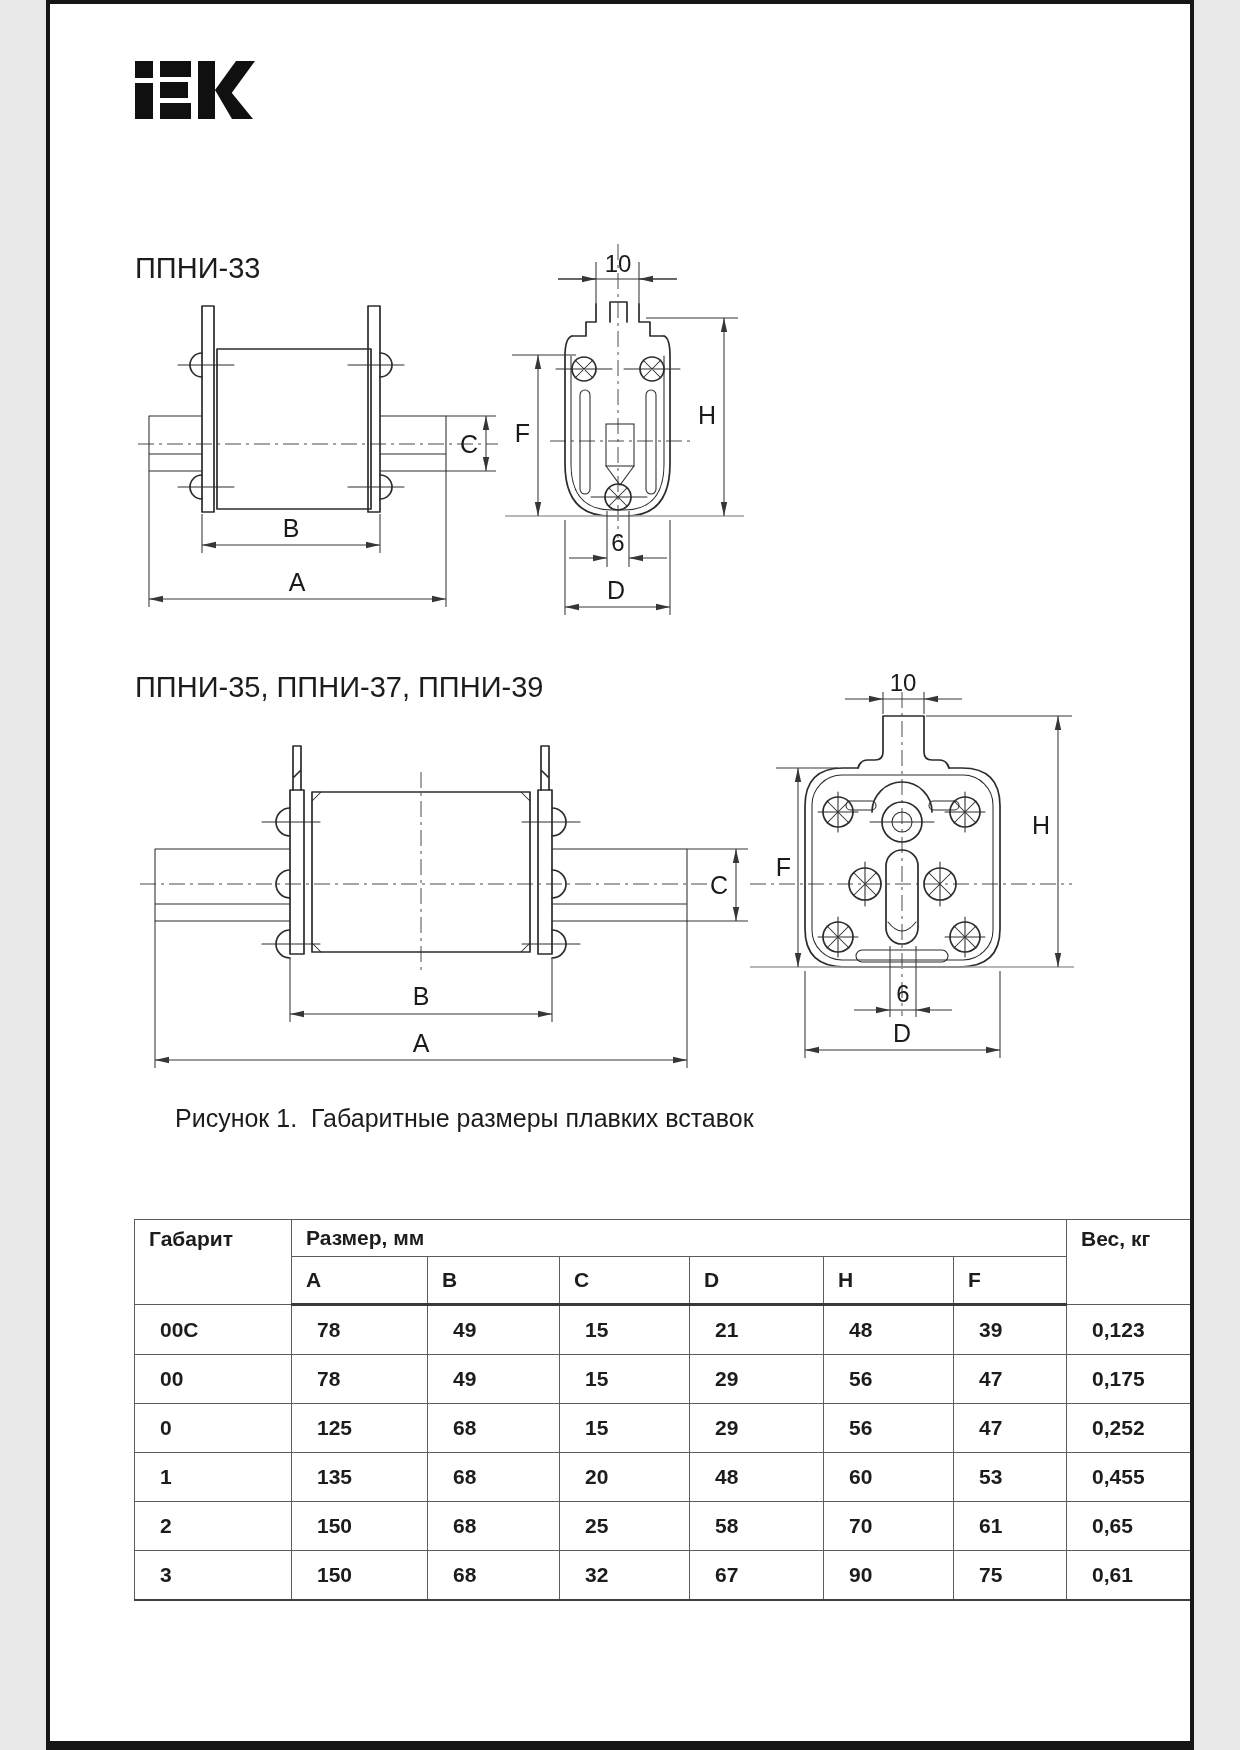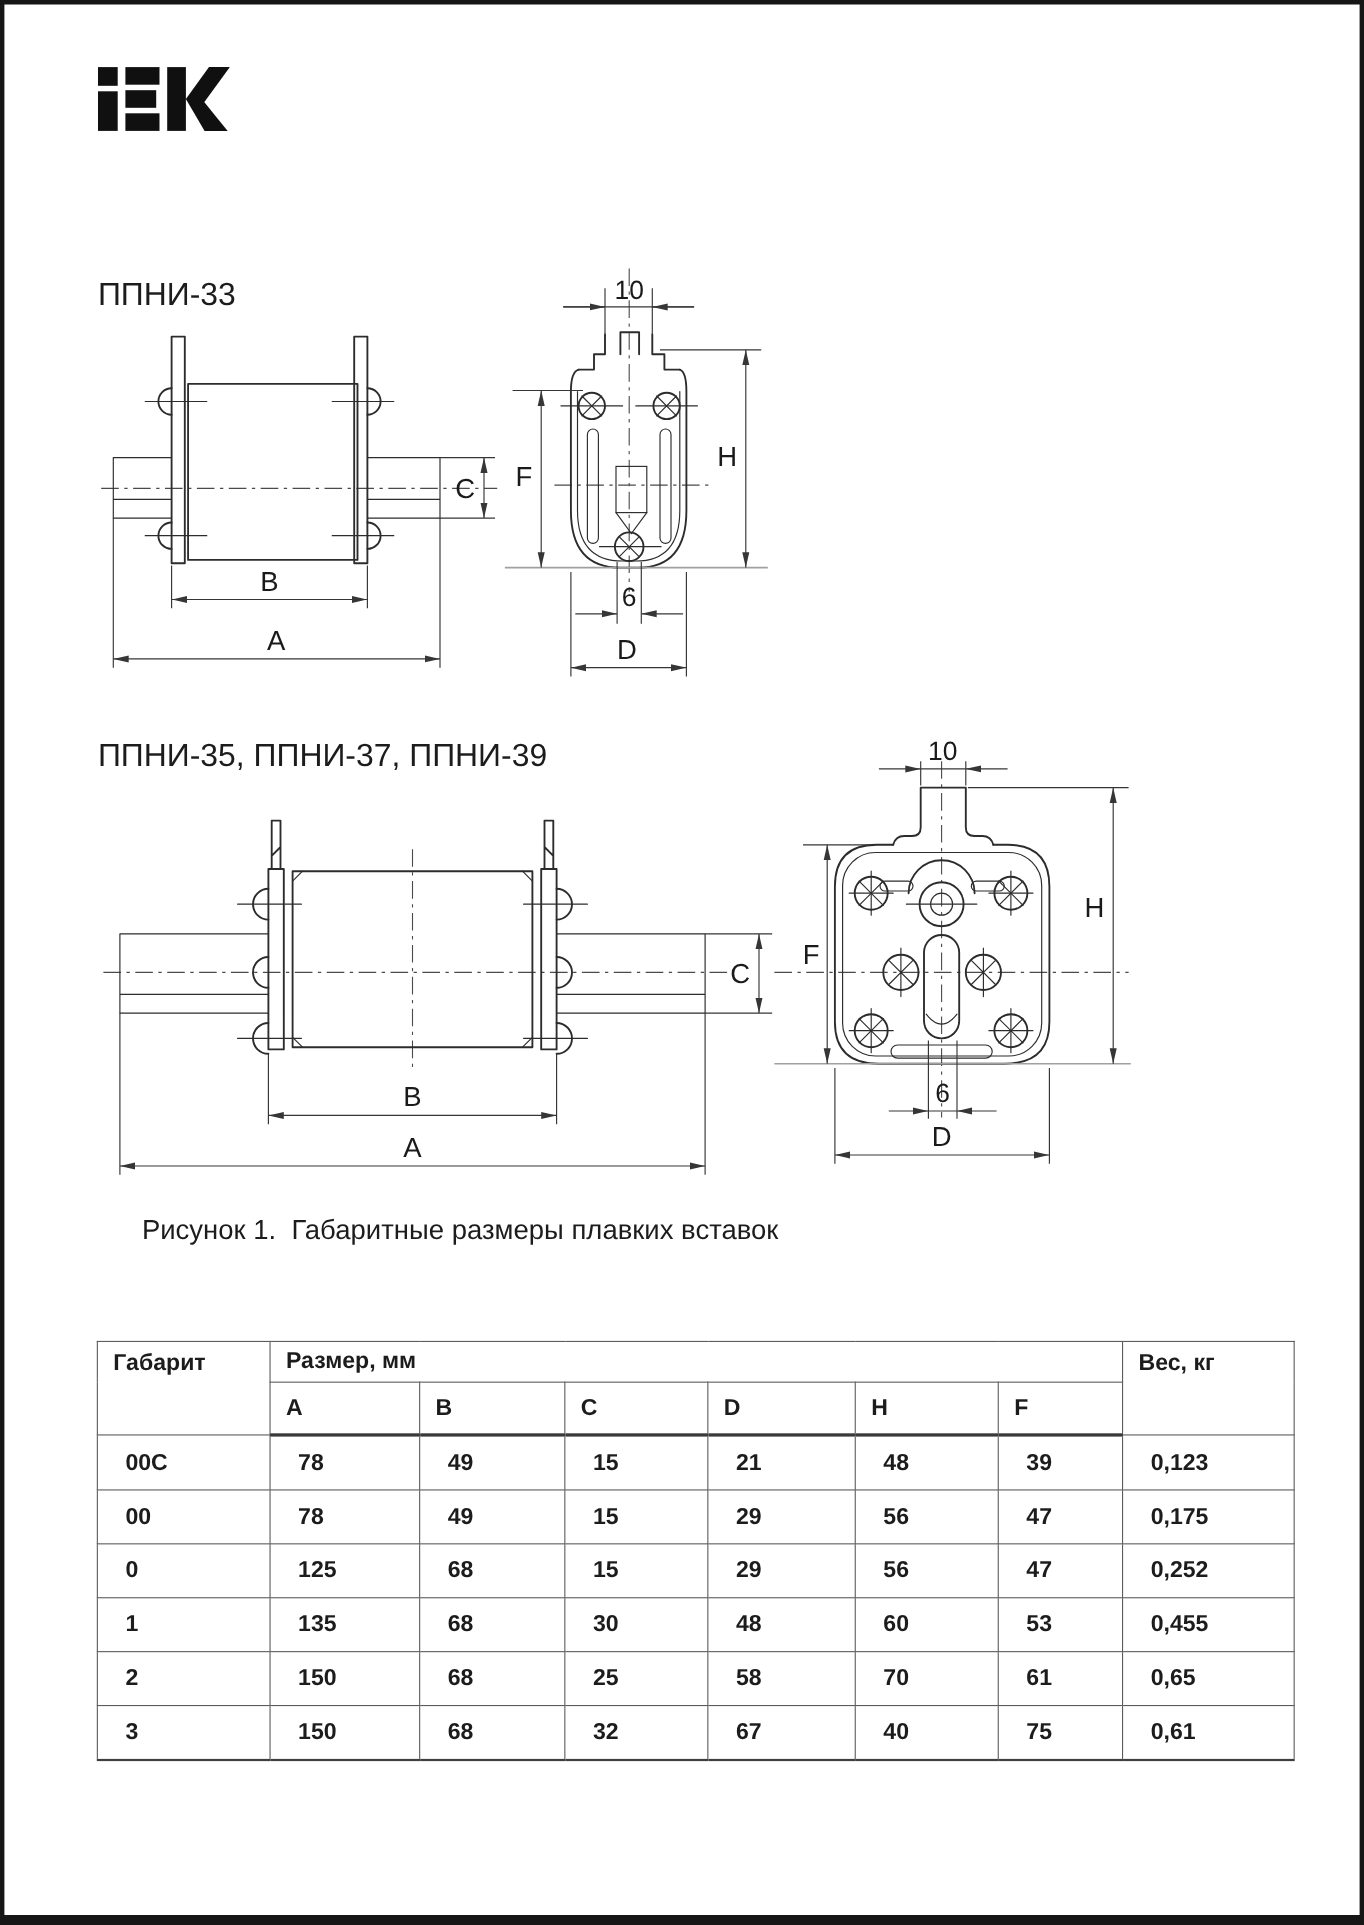--- a/index.html
+++ b/index.html
@@ -1,17 +1,17 @@
 <!DOCTYPE html>
 <html><head>
 <meta charset="utf-8">
 <style>
   html,body { margin:0; padding:0; background:#e8e8e8; }
   .page {
-    position:relative; width:1240px; height:1750px; margin:0 auto;
+    position:relative; width:1148px; height:1750px; margin:0 auto;
     background:#ffffff; box-sizing:border-box;
     border:4px solid #161616; border-bottom-width:9px;
     font-family:"Liberation Sans", sans-serif; color:#1a1a1a; overflow:hidden;
   }
   .logo { position:absolute; left:85px; top:56px; width:120px; height:62px; }
   .sec-title { position:absolute; font-size:29px; line-height:1; color:#1c1c1c; white-space:pre; }
   .title-1 { left:85px; top:250px; }
   .title-2 { left:85px; top:669px; }
   .caption { position:absolute; left:85px; top:1100px; font-size:25px; color:#1c1c1c; white-space:pre;margin-left:40px; }
   .fig-svg { position:absolute; }
@@ -286,21 +286,21 @@
           <td>15</td>
           <td>29</td>
           <td>56</td>
           <td>47</td>
           <td>0,252</td>
         </tr>
         <tr class="data">
           <td>1</td>
           <td>135</td>
           <td>68</td>
-          <td>30</td>
+          <td>20</td>
           <td>48</td>
           <td>60</td>
           <td>53</td>
           <td>0,455</td>
         </tr>
         <tr class="data">
           <td>2</td>
           <td>150</td>
           <td>68</td>
           <td>25</td>
@@ -308,21 +308,21 @@
           <td>70</td>
           <td>61</td>
           <td>0,65</td>
         </tr>
         <tr class="data last">
           <td>3</td>
           <td>150</td>
           <td>68</td>
           <td>32</td>
           <td>67</td>
-          <td>40</td>
+          <td>90</td>
           <td>75</td>
           <td>0,61</td>
         </tr>
       </tbody>
     </table>
   </div>
 
 </div>
 
 </body></html>

